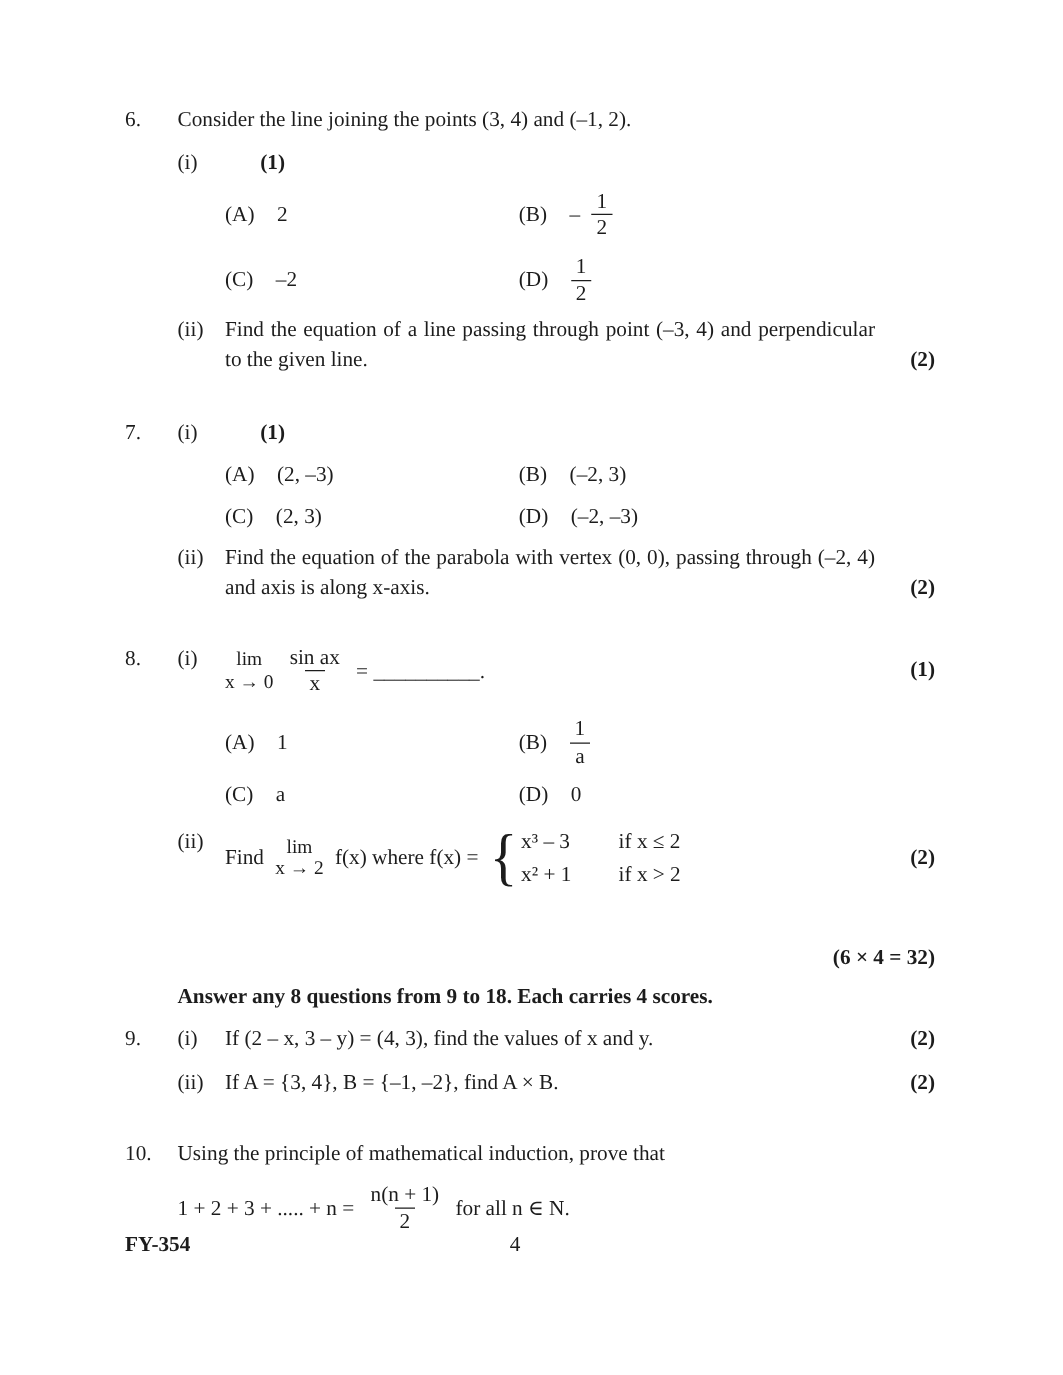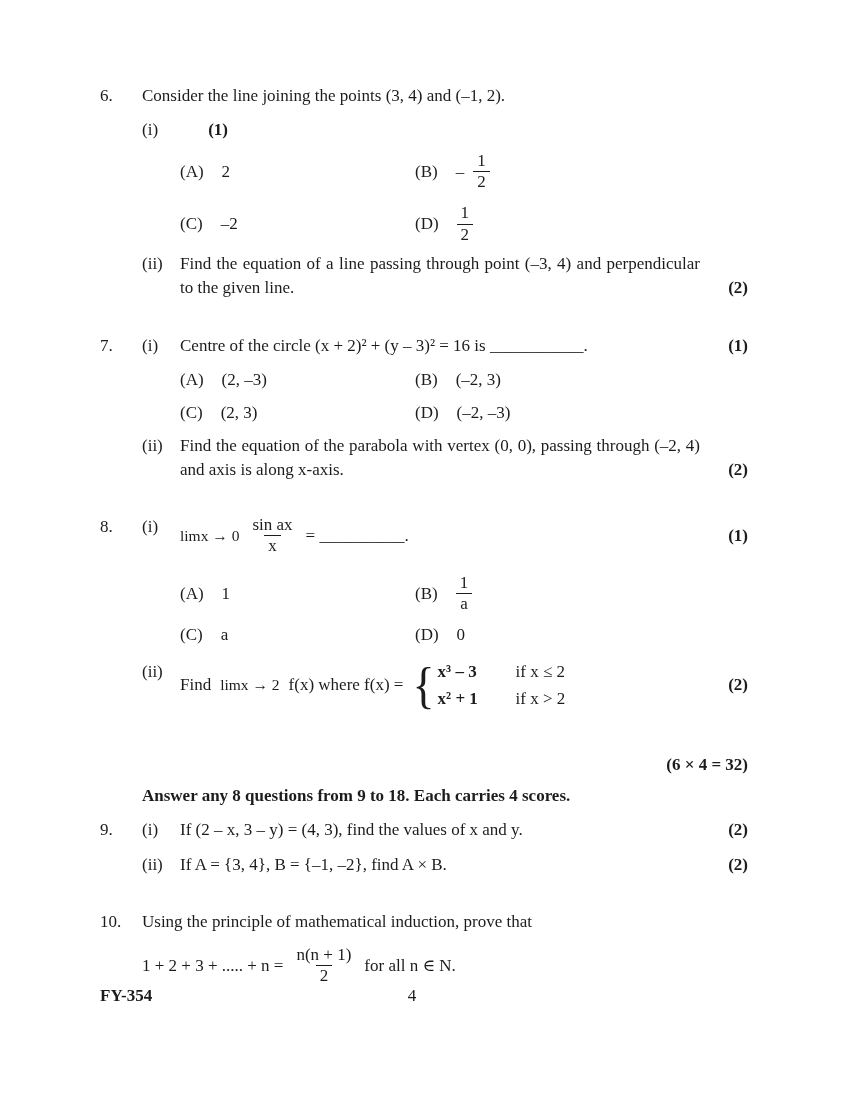--- a/index.html
+++ b/index.html
@@ -30,29 +30,29 @@
   .opts { display: flex; align-items: center; }
   .opt  { display: flex; align-items: center; gap: 18px; }
   .opt1 { flex: 0 0 235px; }
 
   .frac { display: inline-flex; flex-direction: column; align-items: center;
           line-height: 1.2; vertical-align: middle; }
   .frac .num, .frac .den { padding: 0 4px; }
   .frac .den { border-top: 1.2px solid #1c1c1c; }
 
   .mathline { display: inline-flex; align-items: center; gap: 9px; }
-  .lim { display: inline-flex; flex-direction: row; align-items: center;
+  .lim { display: inline-flex; flex-direction: column; align-items: center;
          line-height: 1.15; font-size: 15.5px; }
 
   .cases { display: inline-flex; align-items: center; gap: 3px; }
   .brace { font-size: 46px; font-weight: 400; line-height: 1;
            transform: scaleY(1.1); }
   .case-col { display: inline-flex; flex-direction: column; gap: 3px; }
   .case-row { display: flex; }
-  .case-expr { width: 78px; font-weight: bold; }
+  .case-expr { width: 78px; }
 
   .mb7  { margin-bottom: 7px; }
   .mb9  { margin-bottom: 9px; }
   .mb10 { margin-bottom: 10px; }
   .mb11 { margin-bottom: 11px; }
   .mb13 { margin-bottom: 13px; }
   .mb16 { margin-bottom: 16px; }
   .mb33 { margin-bottom: 33px; }
   .mb34 { margin-bottom: 34px; }
   .mb42 { margin-bottom: 42px; }
@@ -118,21 +118,20 @@
     <div class="row mb34">
       <div class="qnum"></div>
       <div class="subcol">(ii)</div>
       <div class="body just">Find the equation of a line passing through point (–3, 4) and perpendicular to the given line.</div>
       <div class="marks marks-end">(2)</div>
     </div>
 
     <div class="row mb10">
       <div class="qnum">7.</div>
       <div class="subcol">(i)</div>
-      <div class="body">Centre of the circle (x + 2)² + (y – 3)² = 16 is ___________.</div>
       <div class="marks">(1)</div>
     </div>
 
     <div class="row mb10">
       <div class="indent2"></div>
       <div class="body opts">
         <div class="opt opt1">
           <span>(A)</span>
           <span>(2, –3)</span>
         </div>

